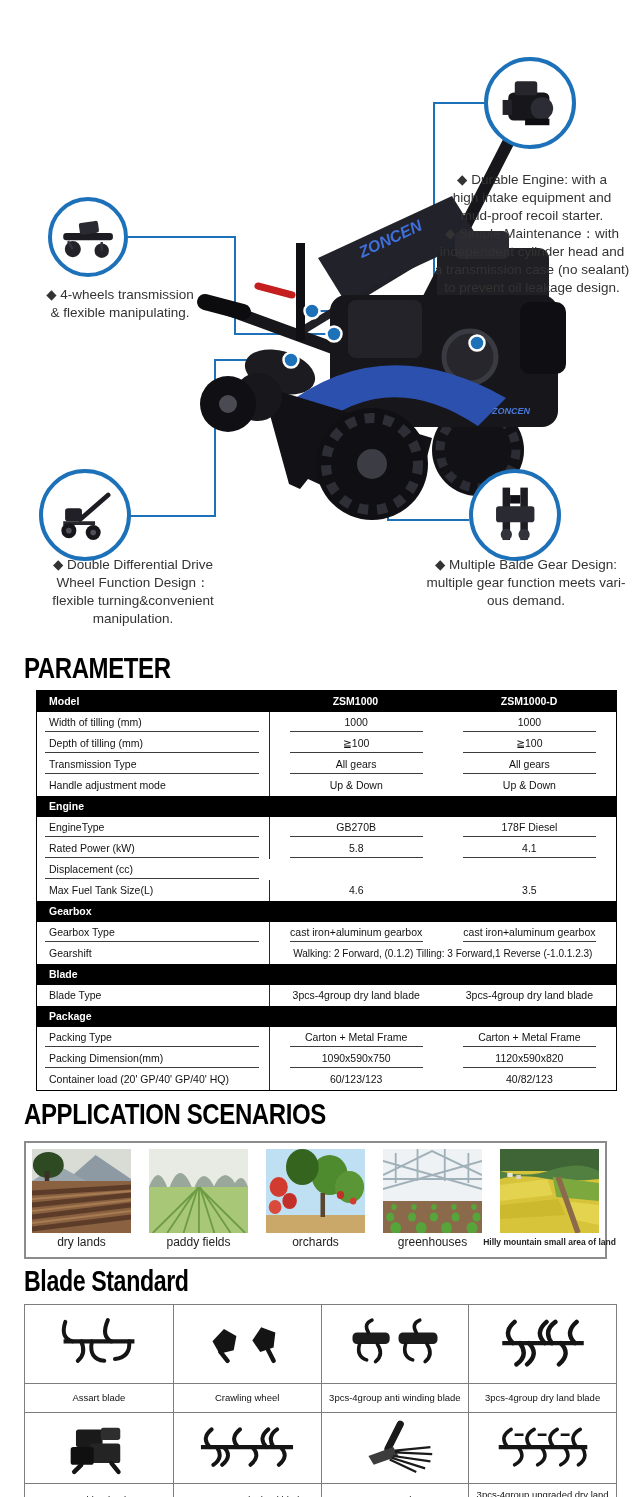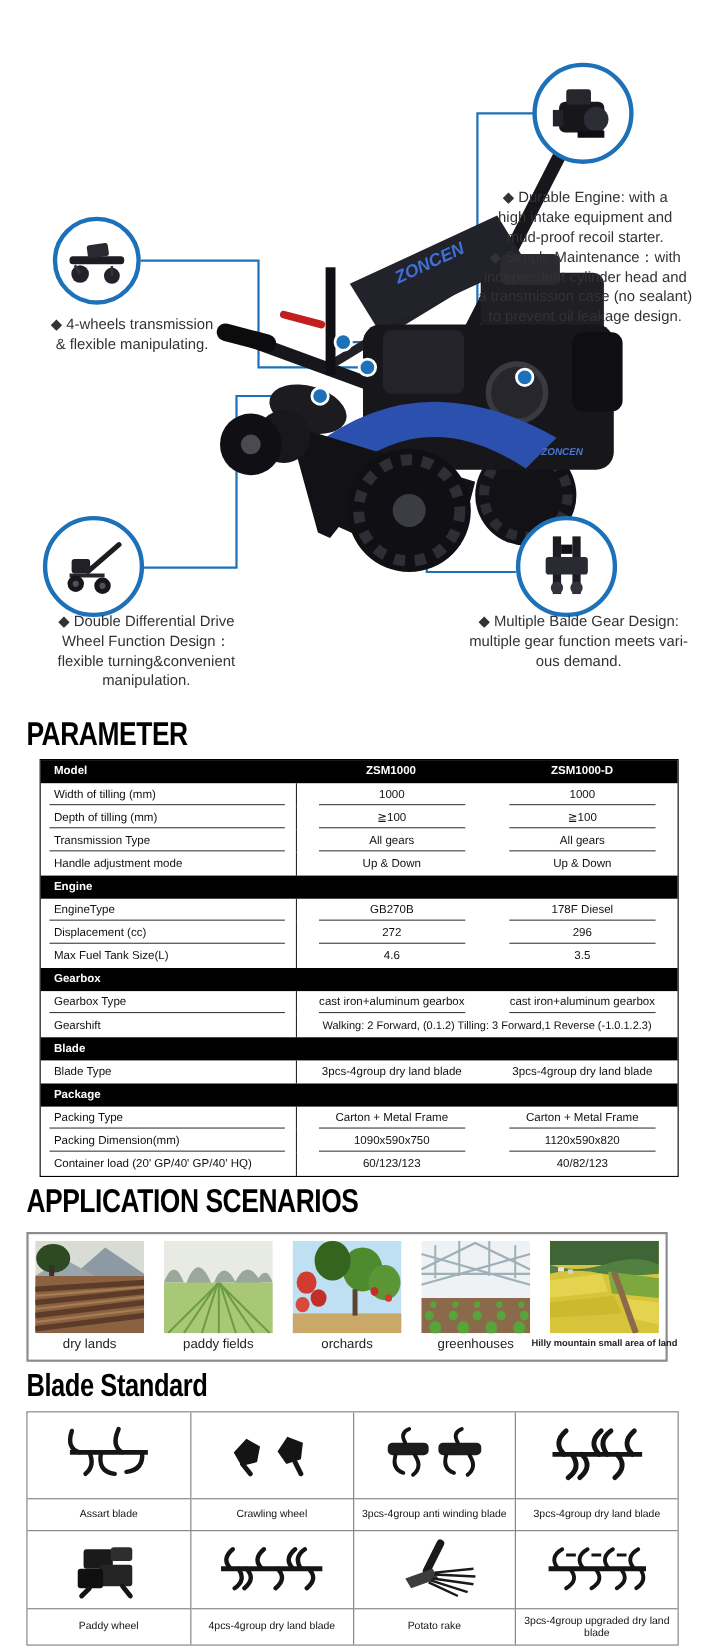--- a/index.html
+++ b/index.html
@@ -245,25 +245,28 @@
     </div>
 
     <div class="prow ul">
       <div class="lab">EngineType</div>
       <div class="vals">
           <div class="v">GB270B</div>
           <div class="v">178F Diesel</div>
         </div>
     </div>
     <div class="prow ul">
+      <div class="lab">Rated Power (kW)</div>
+      <div class="vals">
+          <div class="v">5.8</div>
+          <div class="v">4.1</div>
+        </div>
+    </div>
+    <div class="prow ul">
       <div class="lab">Displacement (cc)</div>
-      <div class="vals">
-          <div class="v">272</div>
-          <div class="v">296</div>
-        </div>
     </div>
     <div class="prow">
       <div class="lab">Max Fuel Tank Size(L)</div>
       <div class="vals">
           <div class="v">4.6</div>
           <div class="v">3.5</div>
         </div>
     </div>
 
     <div class="prow sec">

